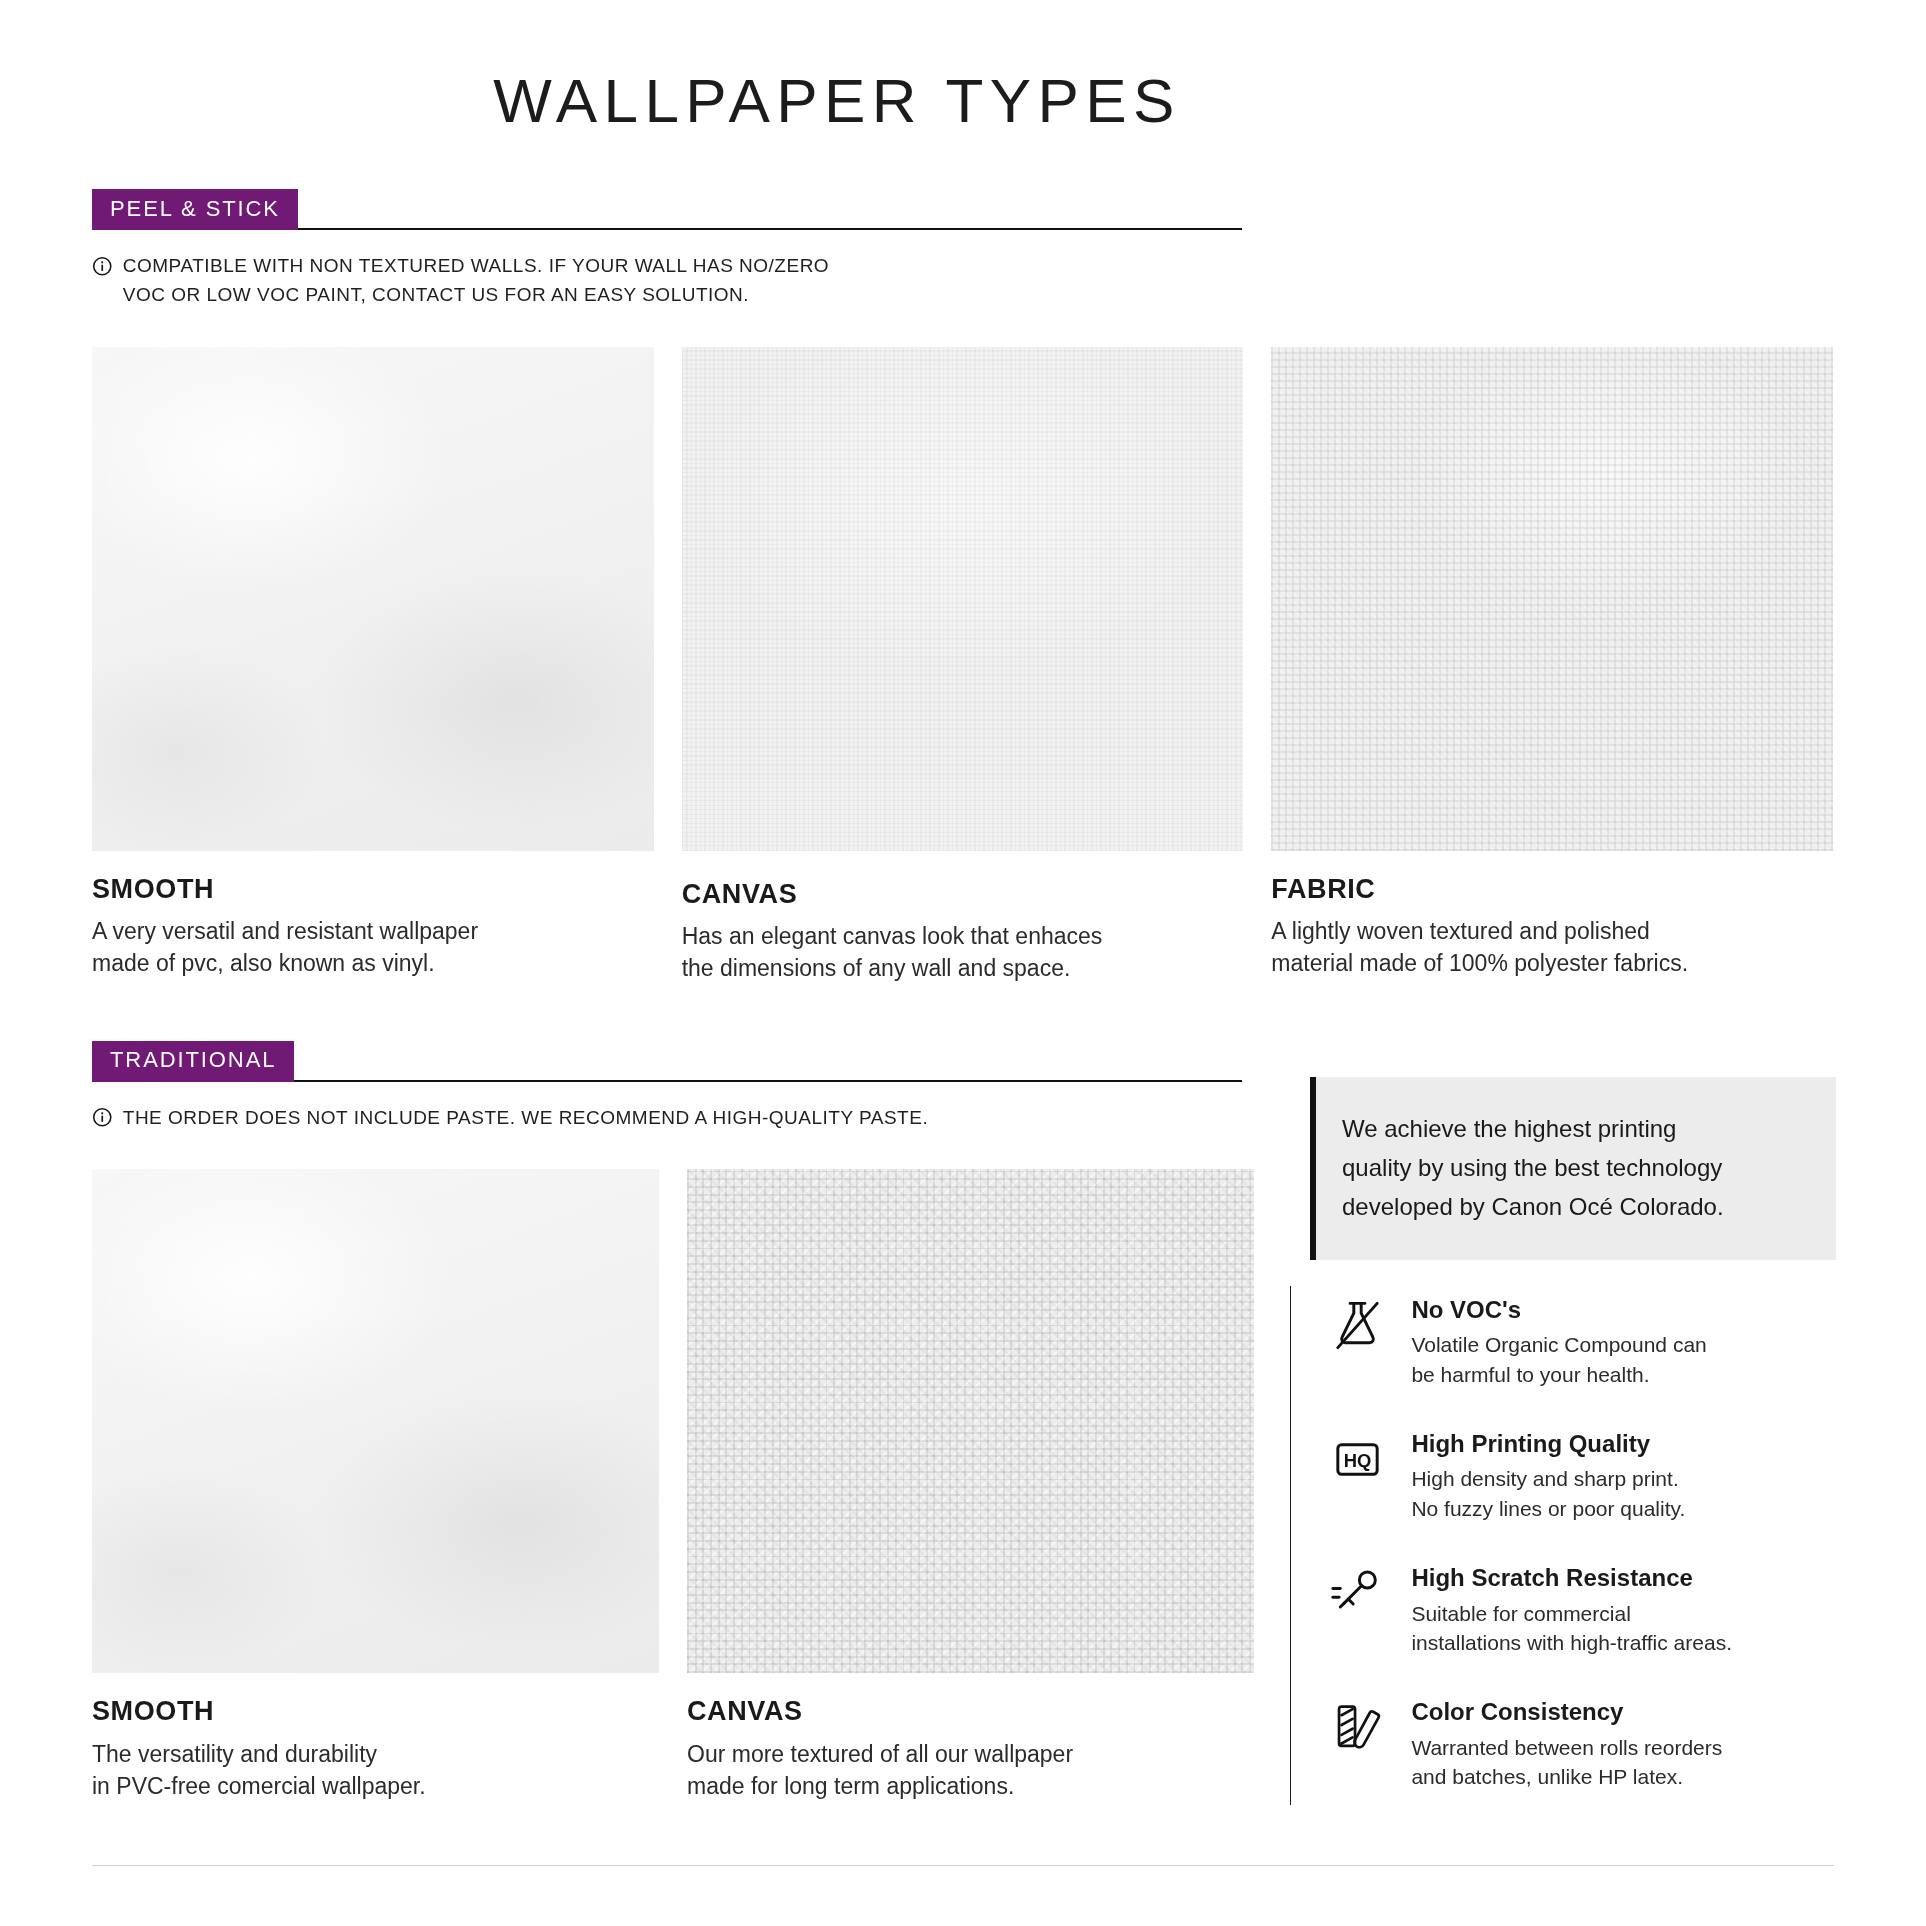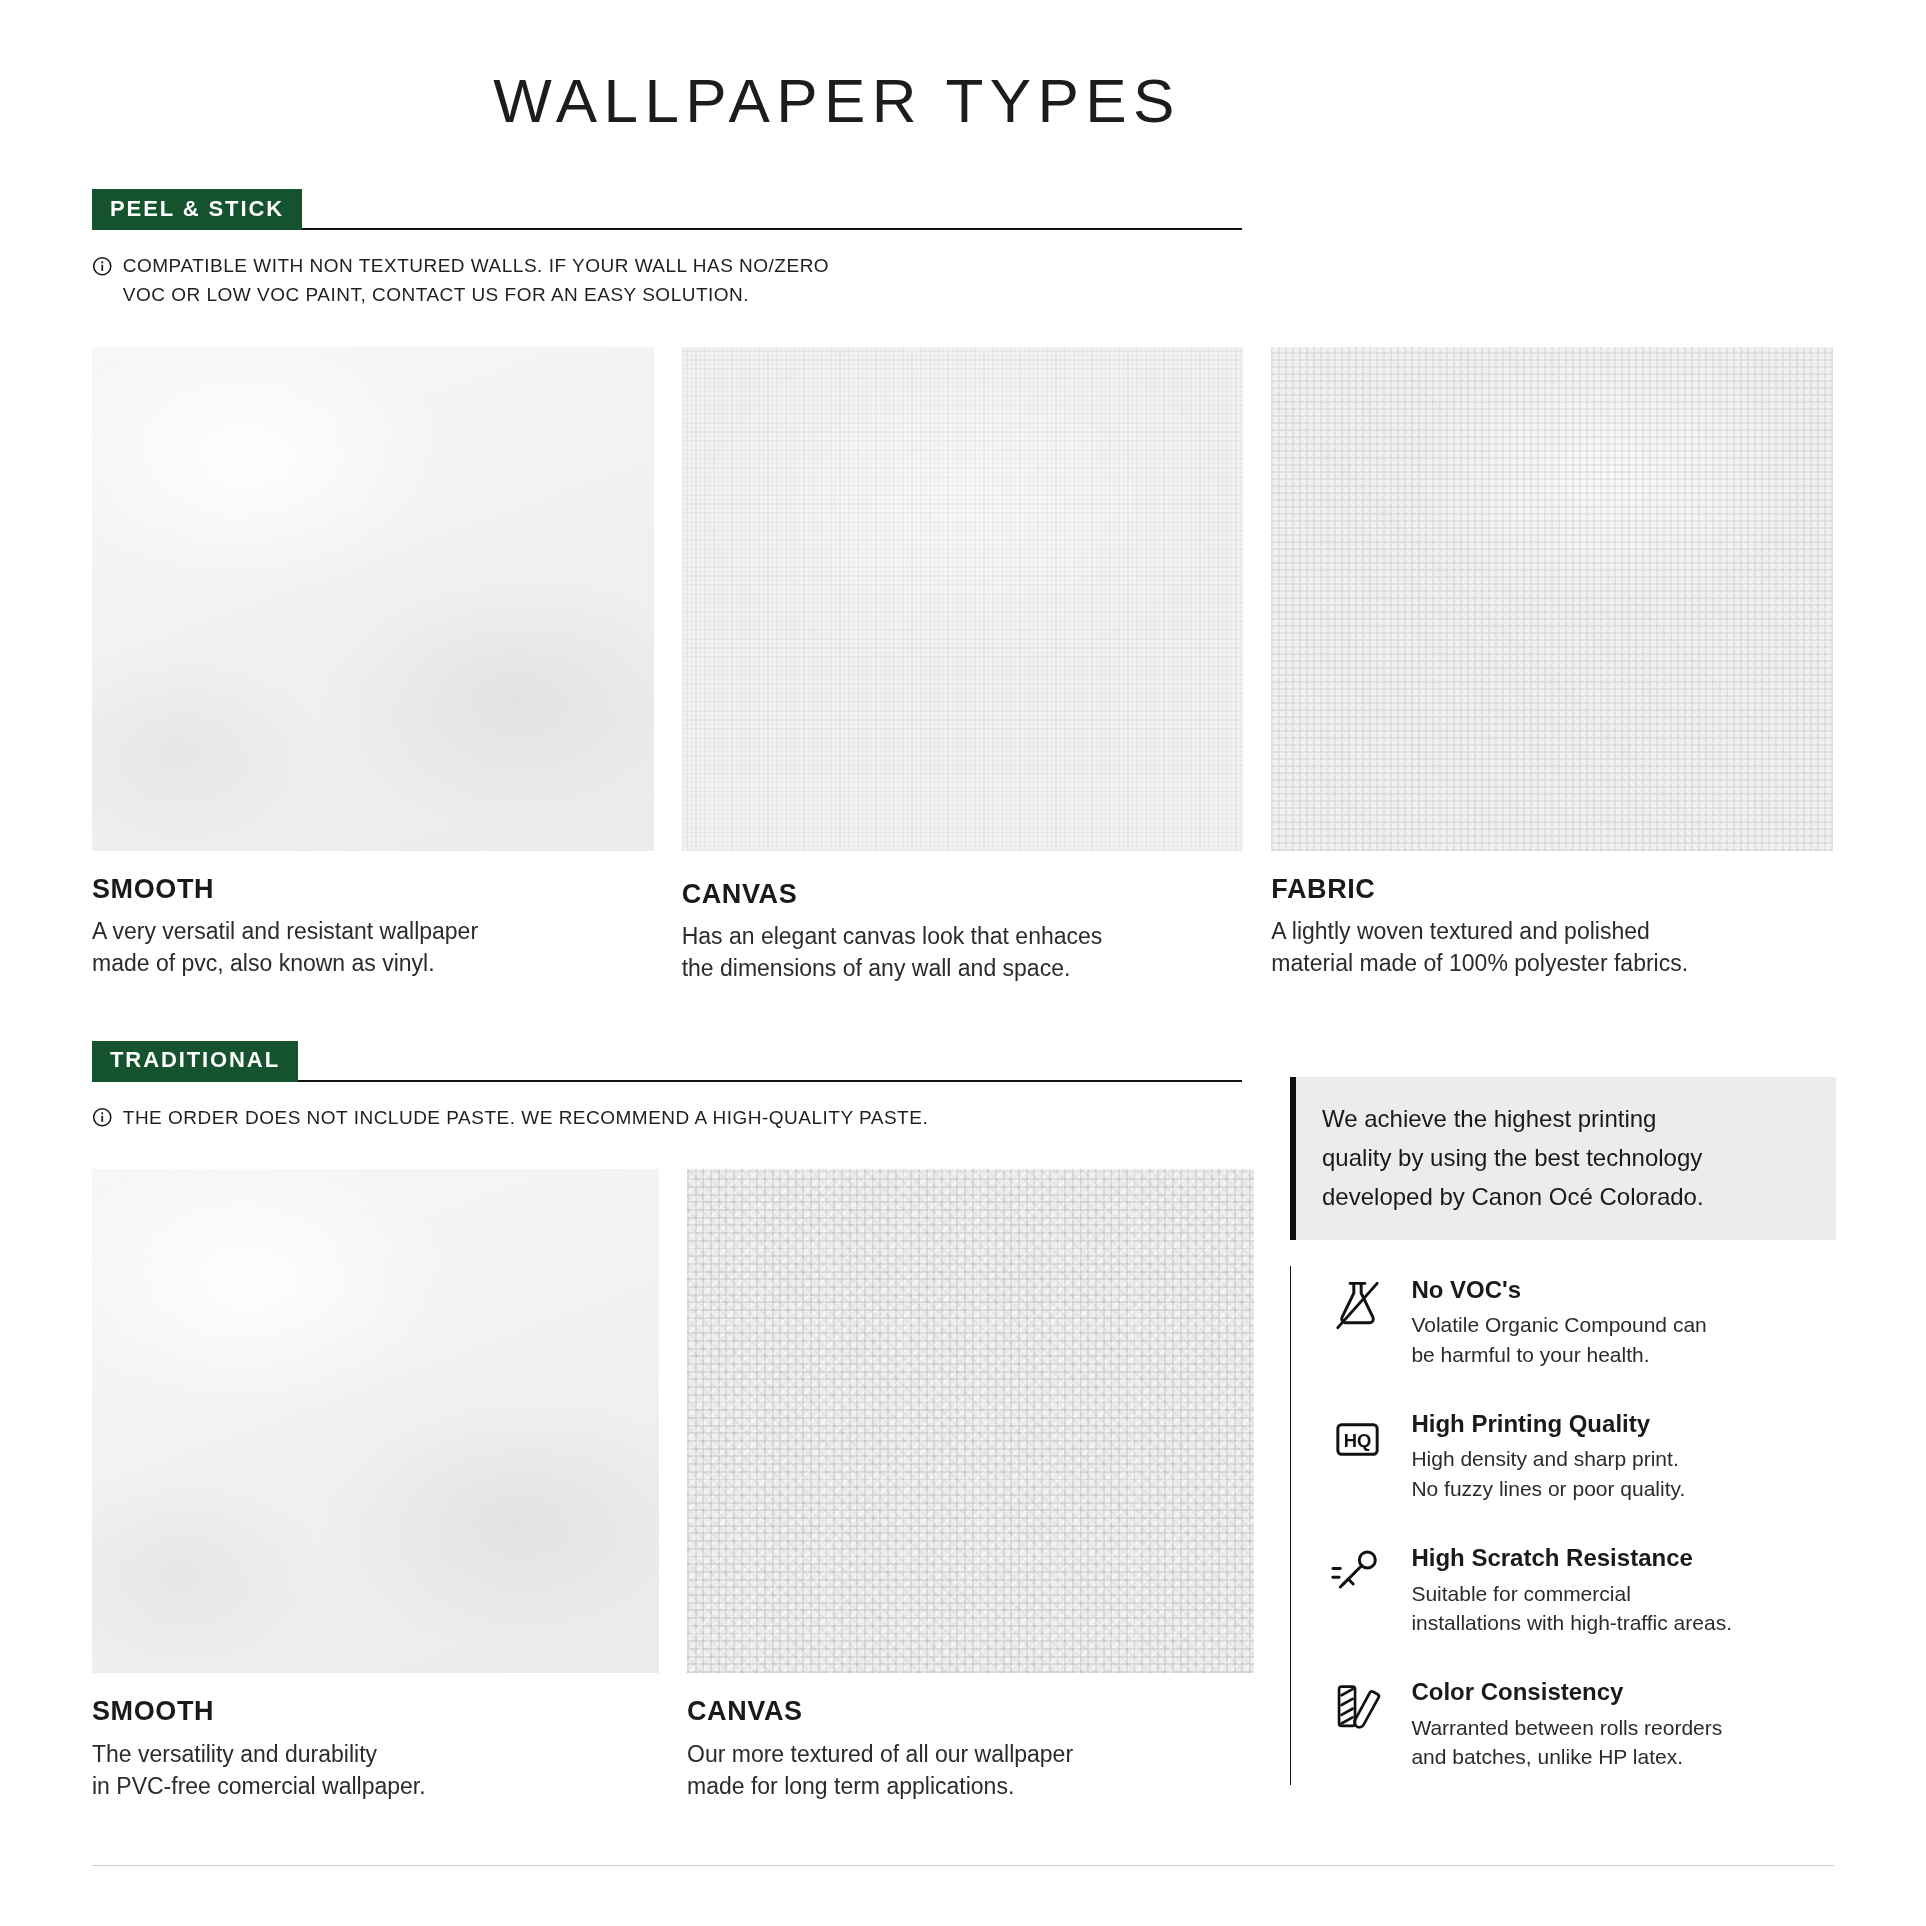--- a/index.html
+++ b/index.html
@@ -16,21 +16,21 @@
   
   .title-wrap { width:1490px; text-align:center; margin-bottom:51px; }
   h1.page-title {
     font-size:62px; font-weight:500; letter-spacing:6.4px;
     color:#1c1c1c; line-height:1.2; white-space:nowrap; display:inline-block;
   }
 
   
   .section-head { display:flex; align-items:flex-end; width:1150px; margin-bottom:22px; }
   .section-label {
-    background:#14532d; color:#ffffff; font-weight:700;
+    background:#701a75; color:#ffffff; font-weight:400;
     font-size:22px; letter-spacing:1.9px; padding:6.4px 18px 8.3px; white-space:nowrap;
   }
   .section-rule { flex:1; border-bottom:2.6px solid #121212; }
 
   
   .note { display:flex; align-items:flex-start; gap:10.3px; margin-bottom:37px; }
   .info-icon { width:20.5px; height:20.5px; flex:0 0 auto; margin-top:3.9px; }
   .note-text {
     font-size:19px; letter-spacing:0.5px; line-height:1.52;
     color:#1f1f1f; white-space:pre-line;
@@ -77,22 +77,22 @@
       repeating-linear-gradient(135deg, rgba(255,255,255,.5) 0 1.9px, rgba(255,255,255,0) 1.9px 8.3px);
   }
 
   
   .lower { display:flex; margin-top:56px; align-items:flex-start; }
   .lower-left { width:1150px; flex:0 0 auto; }
   .lower-right { width:546px; margin-left:48px; flex:0 0 auto; }
 
   .quality-box {
     background:#ececec; border-left:6.4px solid #111111;
-    padding:23px 26px; margin-top:36px;
-    font-size:24px; line-height:1.62; color:#1a1a1a; white-space:pre-line;
+    padding:33px 26px; margin-top:36px;
+    font-size:24px; line-height:1.62; color:#1a1a1a; white-space:pre-line;margin-left:20px;
   }
 
   .features {
     margin-top:26px; border-left:1.9px solid #1a1a1a;
     padding:10.3px 0 13px 37px;
     display:flex; flex-direction:column; gap:41px;
   }
   .feature { display:flex; gap:24.4px; align-items:flex-start; }
   .feature-icon { width:59px; height:59px; flex:0 0 auto; }
   .feature-title { font-size:24px; font-weight:700; margin-bottom:6.4px; }

